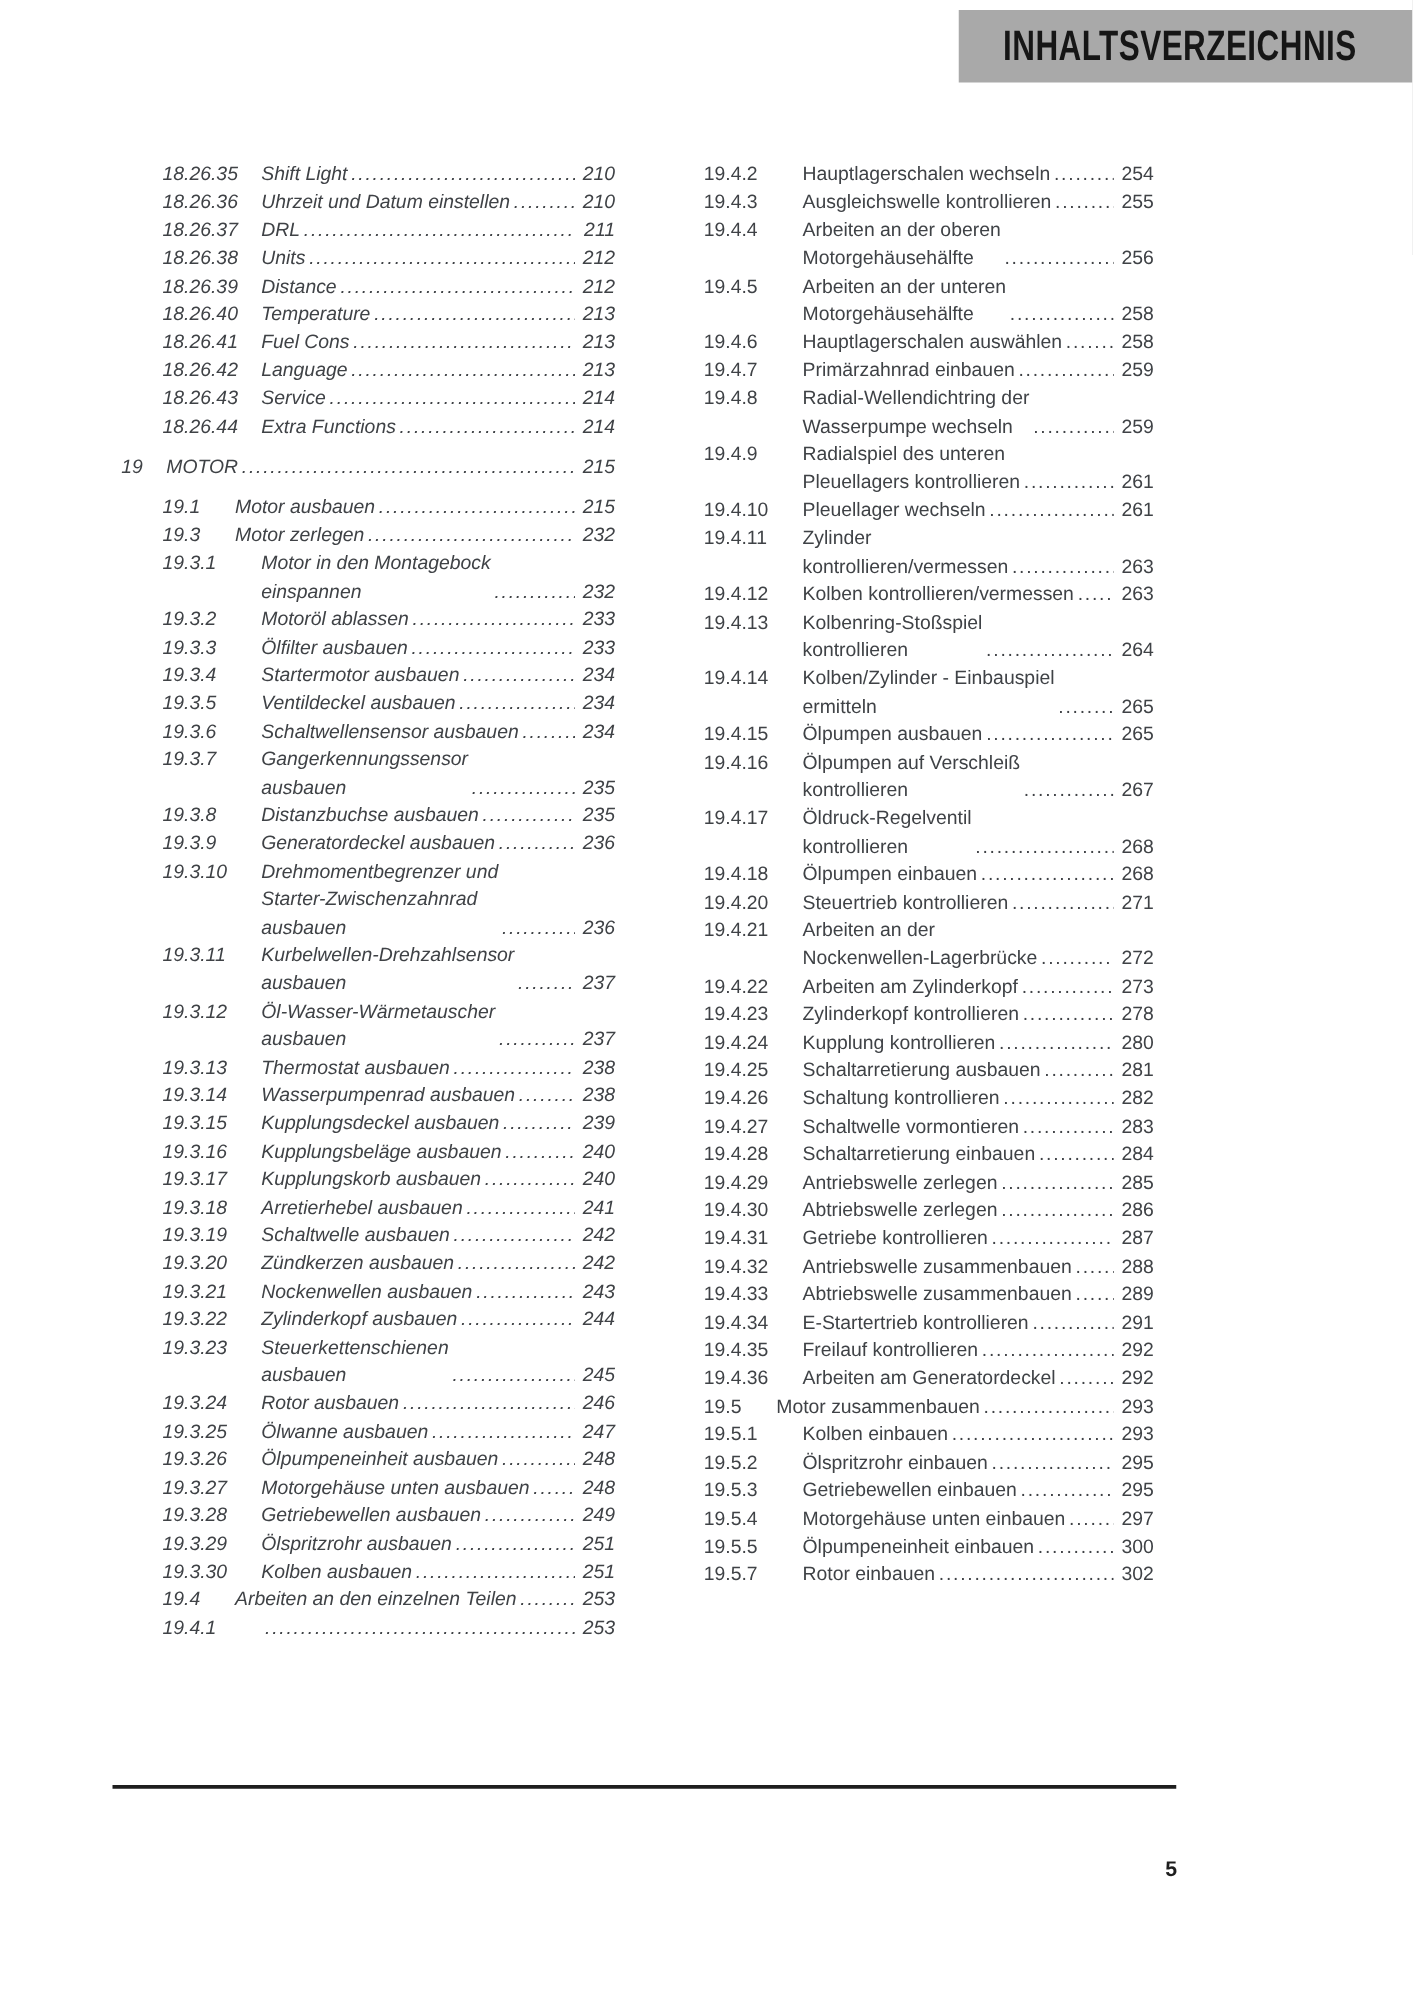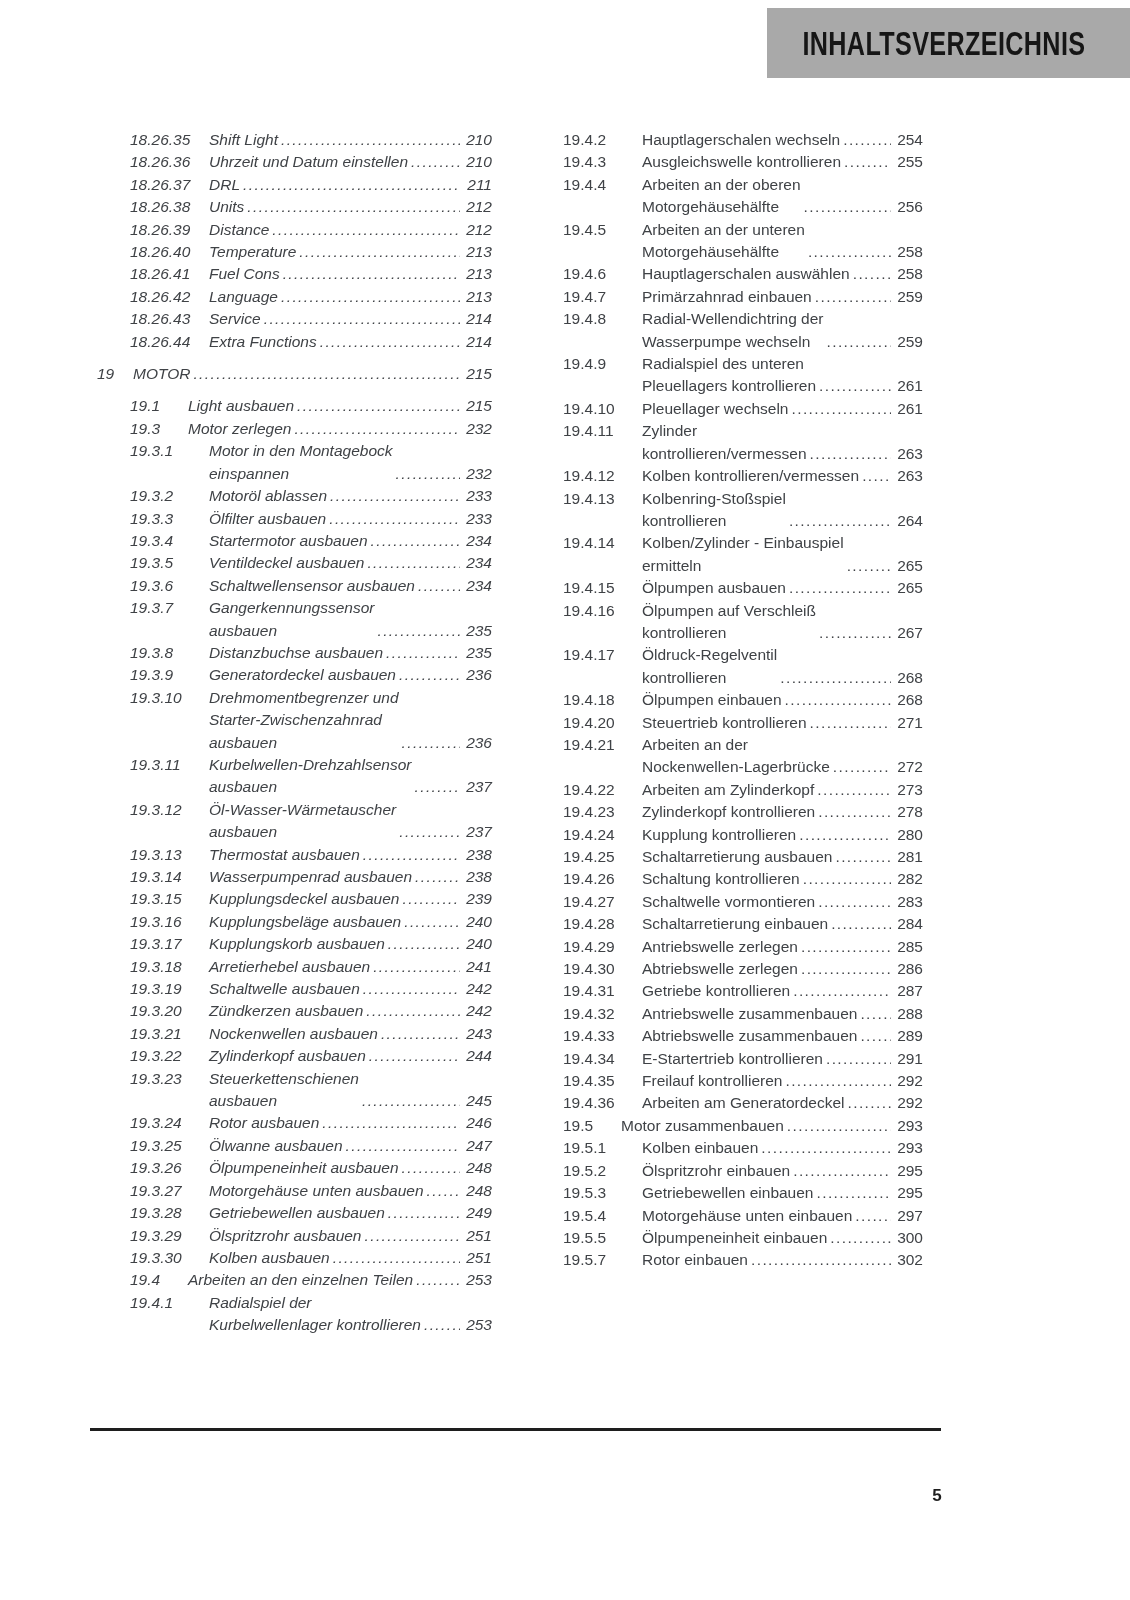--- a/index.html
+++ b/index.html
@@ -6,21 +6,21 @@
   .page{
     position:relative;
     width:1130px;height:1600px;
     background:#ffffff;
     overflow:hidden;
     font-family:"Liberation Sans","DejaVu Sans",sans-serif;
     color:var(--text-color,#3f4246);
   }
   
   .header-bar{
-    position:absolute;left:767px;top:8px;width:363px;height:70px;
+    position:absolute;left:767px;top:8px;width:363px;height:58px;
     background:var(--bar-color,#a9a9a9);
     display:flex;align-items:center;justify-content:flex-end;
     padding-right:45px;box-sizing:border-box;
   }
   .header-title{
     font-weight:700;font-size:34px;letter-spacing:.5px;
     color:var(--header-text-color,#161616);
     transform:scaleX(.74);transform-origin:right center;
     white-space:nowrap;
   }
@@ -125,21 +125,21 @@
         <span class="e-page">214</span>
       </div>
       <div class="entry lv1">
         <span class="e-num">19</span>
         <span class="e-title">MOTOR</span>
         <span class="e-dots"></span>
         <span class="e-page">215</span>
       </div>
       <div class="entry lv2">
         <span class="e-num">19.1</span>
-        <span class="e-title">Light ausbauen</span>
+        <span class="e-title">Motor ausbauen</span>
         <span class="e-dots"></span>
         <span class="e-page">215</span>
       </div>
       <div class="entry lv2">
         <span class="e-num">19.3</span>
         <span class="e-title">Motor zerlegen</span>
         <span class="e-dots"></span>
         <span class="e-page">232</span>
       </div>
       <div class="entry lv3">
@@ -330,22 +330,20 @@
         <span class="e-page">251</span>
       </div>
       <div class="entry lv2">
         <span class="e-num">19.4</span>
         <span class="e-title">Arbeiten an den einzelnen Teilen</span>
         <span class="e-dots"></span>
         <span class="e-page">253</span>
       </div>
       <div class="entry lv3">
         <span class="e-num">19.4.1</span>
-        <span class="e-title">Radialspiel der
-Kurbelwellenlager kontrollieren</span>
         <span class="e-dots"></span>
         <span class="e-page">253</span>
       </div>
     </div>
   <div class="toc-col col-right">
       <div class="entry lv3">
         <span class="e-num">19.4.2</span>
         <span class="e-title">Hauptlagerschalen wechseln</span>
         <span class="e-dots"></span>
         <span class="e-page">254</span>

